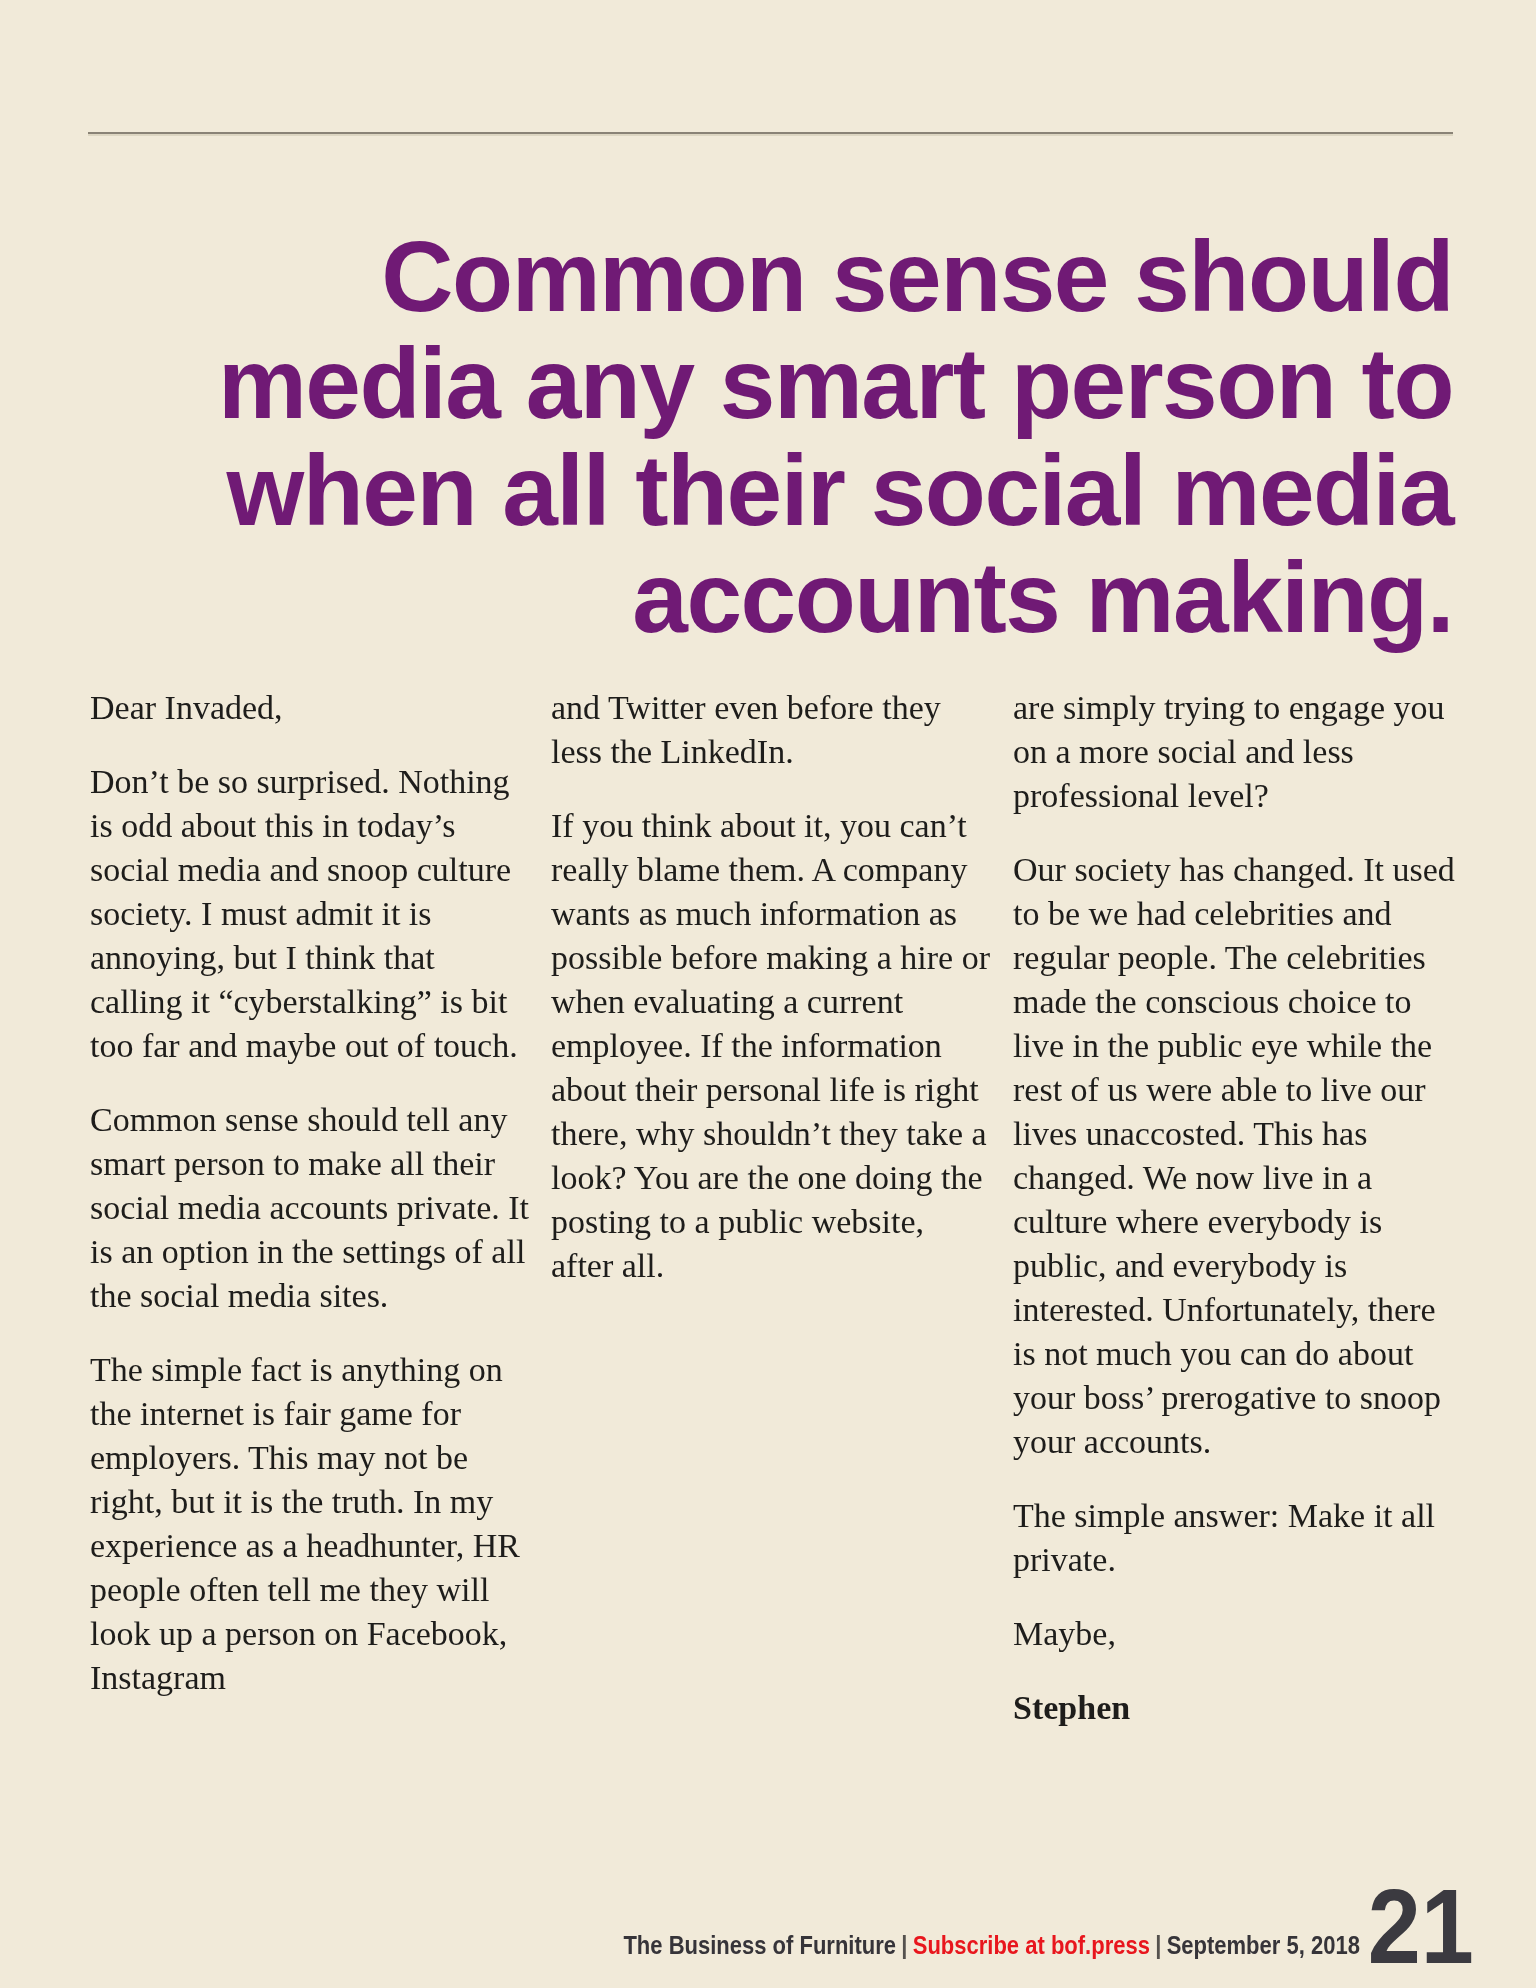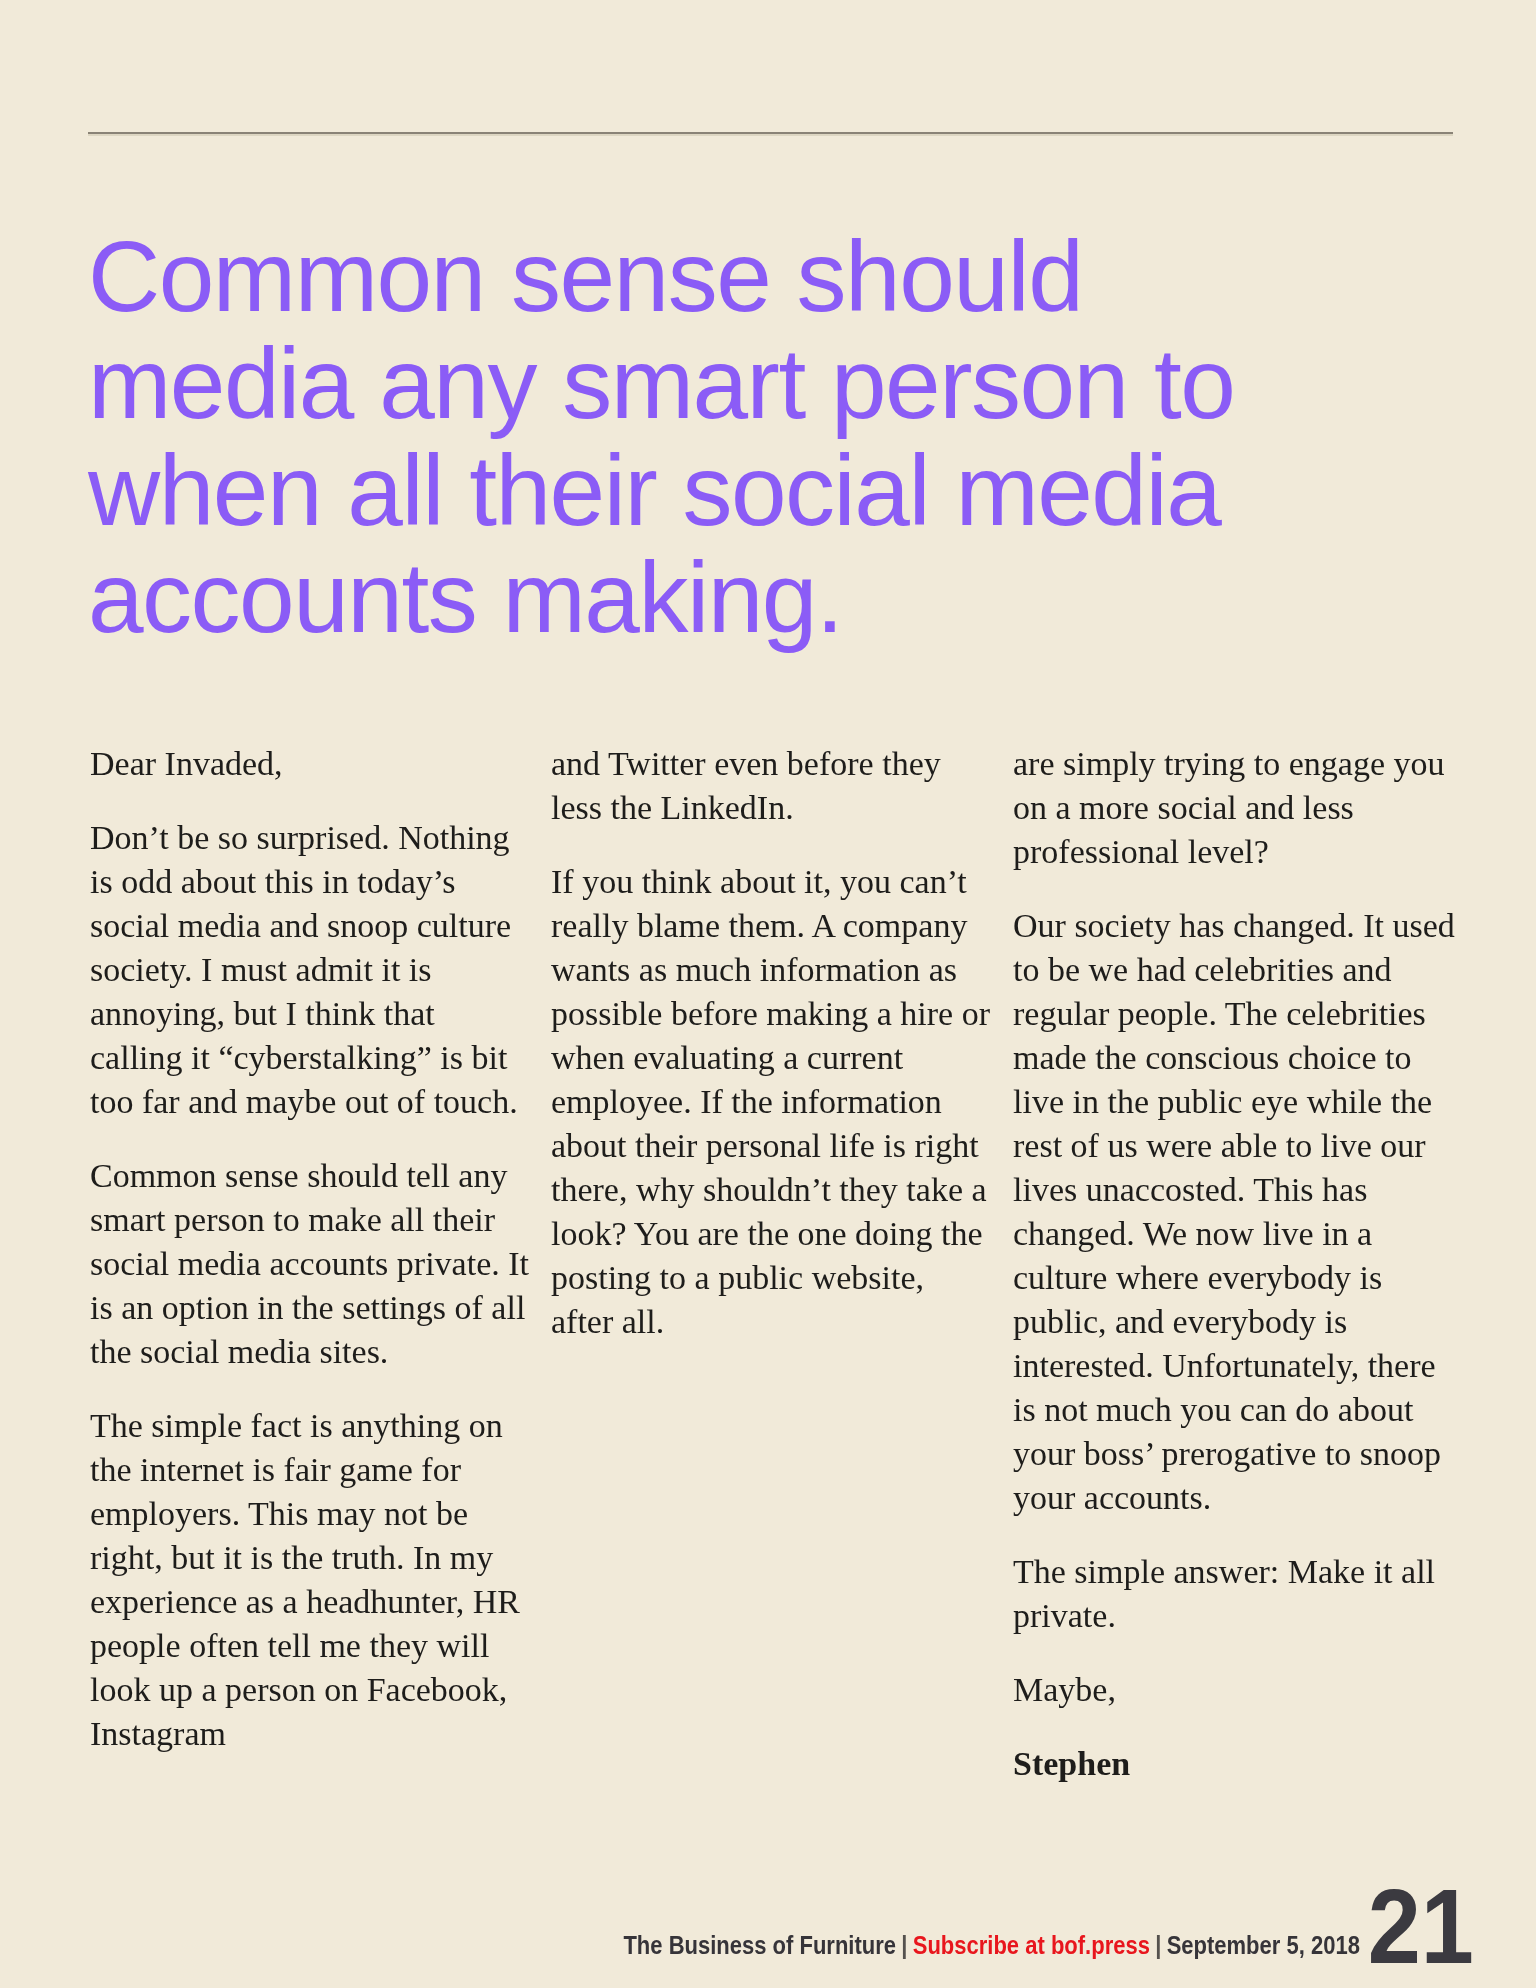--- a/index.html
+++ b/index.html
@@ -17,32 +17,32 @@
     left: 88px; top: 132px;
     width: 1365px; height: 0;
     border-top: 2px solid #8a8376;
     border-bottom: 2px solid #ddd6c2;
   }
 
   .headline {
     position: absolute;
     left: 88px; top: 156px;
     width: 1365px;
-    text-align: left;
+    text-align: right;
     font-family: "Liberation Sans", sans-serif;
-    font-weight: 400;
+    font-weight: 700;
     font-size: 100px;
     line-height: 107px;
     letter-spacing: -1.5px;
-    color: #8b5cf6;
+    color: #701a75;
   }
 
   .body-col {
     position: absolute;
-    top: 742px;
+    top: 686px;
     width: 440px;
     font-family: "Liberation Serif", "DejaVu Serif", serif;
     font-size: 34px;
     line-height: 44px;
     color: #1e1d1b;
     text-align: left;
   }
   .col-1 { left: 90px; }
   .col-2 { left: 551px; }
   .col-3 { left: 1013px; width: 445px; }

